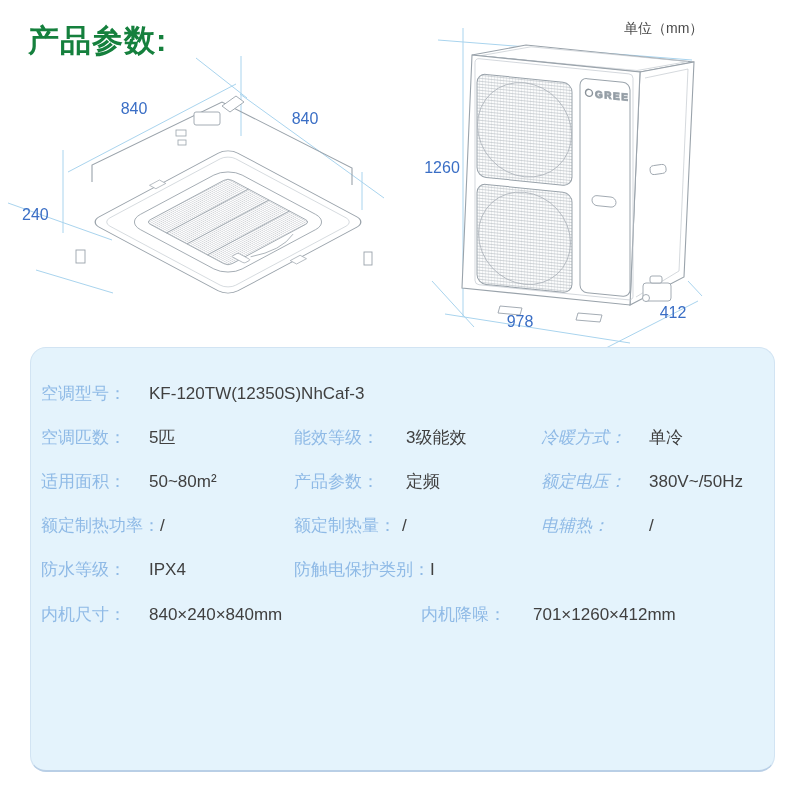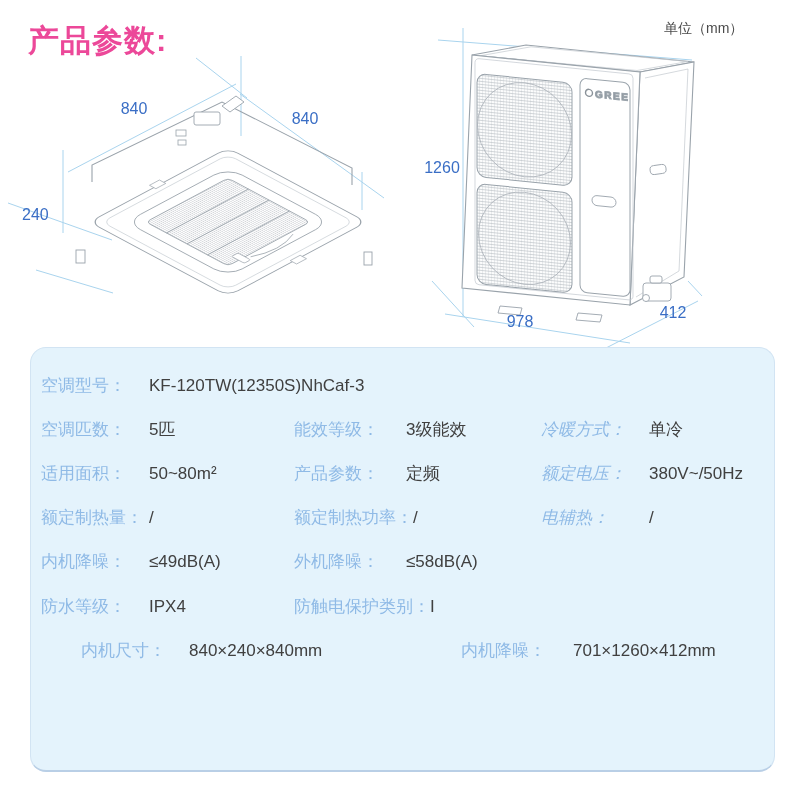--- a/index.html
+++ b/index.html
@@ -3,46 +3,46 @@
 <meta charset="utf-8">
 <style>
   html,body{margin:0;padding:0;}
   body{
     width:800px;height:800px;position:relative;overflow:hidden;
     background:#ffffff;
     font-family:"Liberation Sans","DejaVu Sans",sans-serif;
   }
   .title{
     position:absolute;left:28px;top:20px;
-    font-size:31px;font-weight:bold;color:#ec4899;letter-spacing:1px;
+    font-size:31px;font-weight:bold;color:#15803d;letter-spacing:1px;
   }
   .unit-note{
-    position:absolute;left:664px;top:20px;
+    position:absolute;left:624px;top:20px;
     font-size:14px;color:#4a4a4a;
   }
   .drawing{position:absolute;}
   #indoor-svg{left:0;top:50px;}
   #outdoor-svg{left:400px;top:15px;}
   .dim{fill:#3a6ec5;font-size:16px;font-family:"Liberation Sans","DejaVu Sans",sans-serif;}
   .brand{fill:#8a9299;font-size:10px;font-weight:bold;letter-spacing:1.5px;
     font-family:"Liberation Sans","DejaVu Sans",sans-serif;}
   .spec-table{
     position:absolute;left:30px;top:347px;width:745px;height:425px;
     box-sizing:border-box;
     background:#e4f3fc;
     border:1px solid #d2e4f3;border-bottom:2px solid #b9cfe6;
     border-radius:16px;
-    padding:15px 8px 8px 10px;
+    padding:23px 8px 8px 10px;
   }
   .t-row{
     display:grid;grid-template-columns:253px 247px 1fr;
     align-items:center;height:44.2px;
   }
   .t-row.one{grid-template-columns:1fr;}
-  .t-row.two{grid-template-columns:380px 1fr;margin-left:40px;}
+  .t-row.two{grid-template-columns:380px 1fr;}
   .cell{font-size:17px;white-space:nowrap;color:#404040;}
   .lbl{display:inline-block;min-width:108px;color:#8fbae6;}
   .cell.c2 .lbl{min-width:112px;}
   .cell.c3 .lbl{min-width:108px;font-style:italic;}
   .val{color:#404040;}
 </style>
 </head>
 <body>
 
 <div class="title">产品参数:</div>
@@ -178,39 +178,31 @@
     <div class="cell c2">
       <span class="lbl">产品参数：</span><span class="val">定频</span>
     </div>
     <div class="cell c3">
       <span class="lbl">额定电压：</span><span class="val">380V~/50Hz</span>
     </div>
   </div>
 
 
   <div class="t-row">
+    <div class="cell c2">
+      <span class="lbl">额定制热功率：</span><span class="val">/</span>
+    </div>
     <div class="cell c1">
       <span class="lbl">额定制热量：</span><span class="val">/</span>
-    </div>
-    <div class="cell c2">
-      <span class="lbl">额定制热功率：</span><span class="val">/</span>
     </div>
     <div class="cell c3">
       <span class="lbl">电辅热：</span><span class="val">/</span>
     </div>
   </div>
 
-  <div class="t-row">
-    <div class="cell c1">
-      <span class="lbl">内机降噪：</span><span class="val">≤49dB(A)</span>
-    </div>
-    <div class="cell c2">
-      <span class="lbl">外机降噪：</span><span class="val">≤58dB(A)</span>
-    </div>
-  </div>
 
 
   <div class="t-row">
     <div class="cell c1">
       <span class="lbl">防水等级：</span><span class="val">IPX4</span>
     </div>
     <div class="cell c2">
       <span class="lbl">防触电保护类别：</span><span class="val">I</span>
     </div>
   </div>

